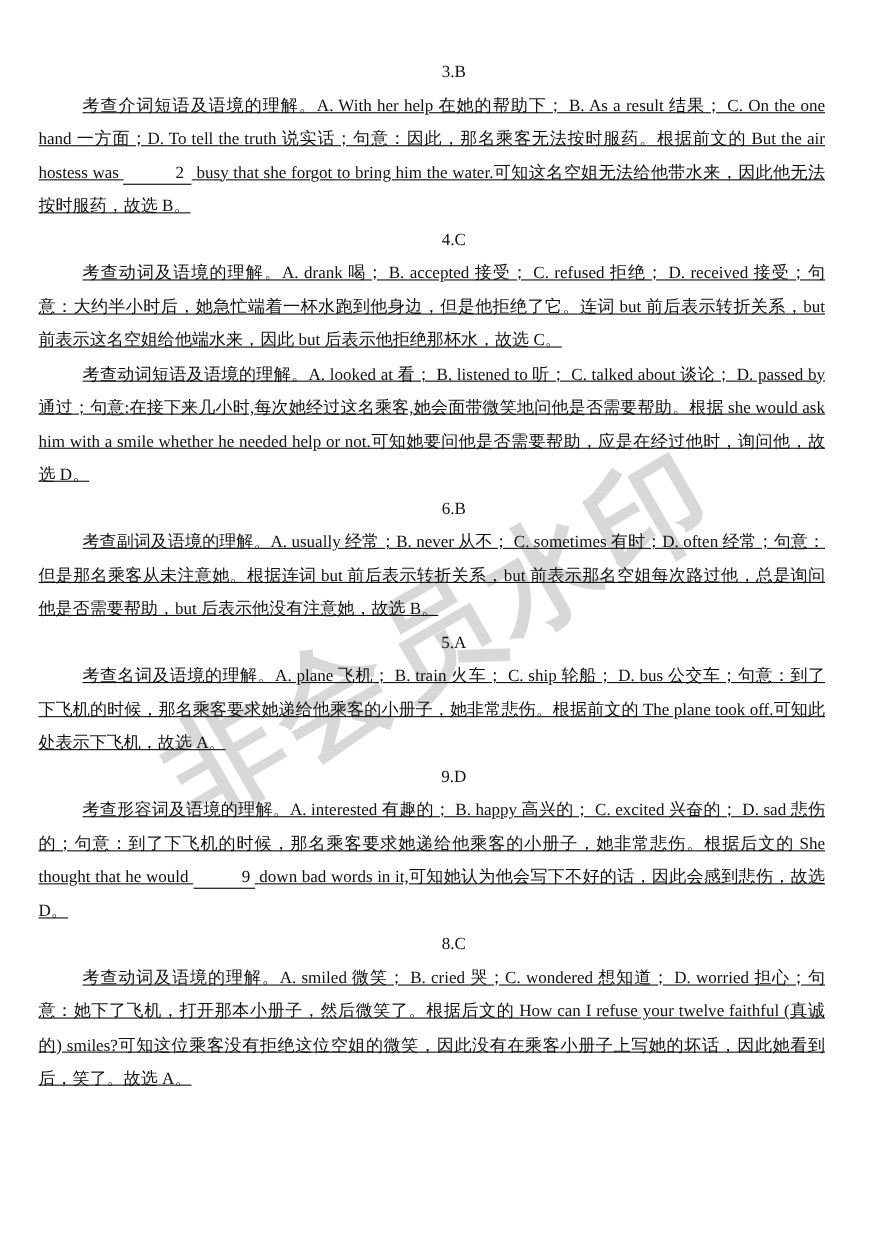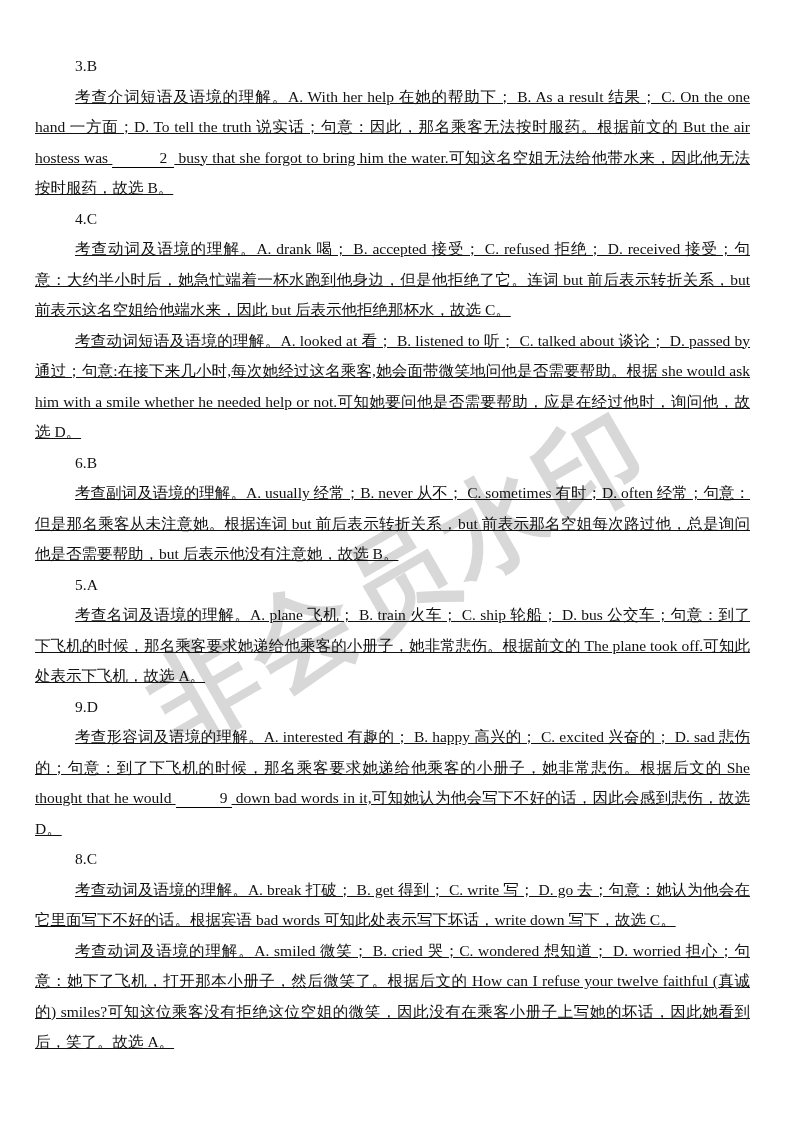--- a/index.html
+++ b/index.html
@@ -31,21 +31,21 @@
   .content {
     position: absolute;
     left: 35px;
     top: 51px;
     width: 715px;
     z-index: 1;
   }
   .answer-section { margin: 0; padding: 0; }
   .section-number {
     text-indent: 40px;
-    text-align: left;
+    text-align: center;
     white-space: nowrap;
   }
   .explanation {
     margin: 0;
     padding: 0;
     text-indent: 40px;
     text-align: justify;
     text-decoration: underline;
   }
   .blank {
@@ -85,20 +85,19 @@
     <p class="explanation"><span>考查名词及语境的理解。A. plane 飞机； B. train 火车； C. ship 轮船； D. bus 公交车；句意：到了下飞机的时候，那名乘客要求她递给他乘客的小册子，她非常悲伤。根据前文的 The plane took off.可知此处表示下飞机，故选 A。</span></p>
   </section>
 
   <section class="answer-section">
     <div class="section-number">9.D</div>
     <p class="explanation"><span>考查形容词及语境的理解。A. interested 有趣的； B. happy 高兴的； C. excited 兴奋的； D. sad 悲伤的；句意：到了下飞机的时候，那名乘客要求她递给他乘客的小册子，她非常悲伤。根据后文的 She thought that he would </span><span class="blank" style="width: 56px;">9</span><span> down bad words in it,可知她认为他会写下不好的话，因此会感到悲伤，故选 D。</span></p>
   </section>
 
   <section class="answer-section">
     <div class="section-number">8.C</div>
-    <p class="explanation"><span>考查动词及语境的理解。A. break 打破； B. get 得到； C. write 写； D. go 去；句意：她认为他会在它里面写下不好的话。根据宾语 bad words 可知此处表示写下坏话，write down 写下，故选 C。</span></p>
   </section>
 
   <section class="answer-section">
     <p class="explanation"><span>考查动词及语境的理解。A. smiled 微笑； B. cried 哭；C. wondered 想知道； D. worried 担心；句意：她下了飞机，打开那本小册子，然后微笑了。根据后文的 How can I refuse your twelve faithful (真诚的) smiles?可知这位乘客没有拒绝这位空姐的微笑，因此没有在乘客小册子上写她的坏话，因此她看到后，笑了。故选 A。</span></p>
   </section>
 </div>
 </main>
 
 </body></html>

